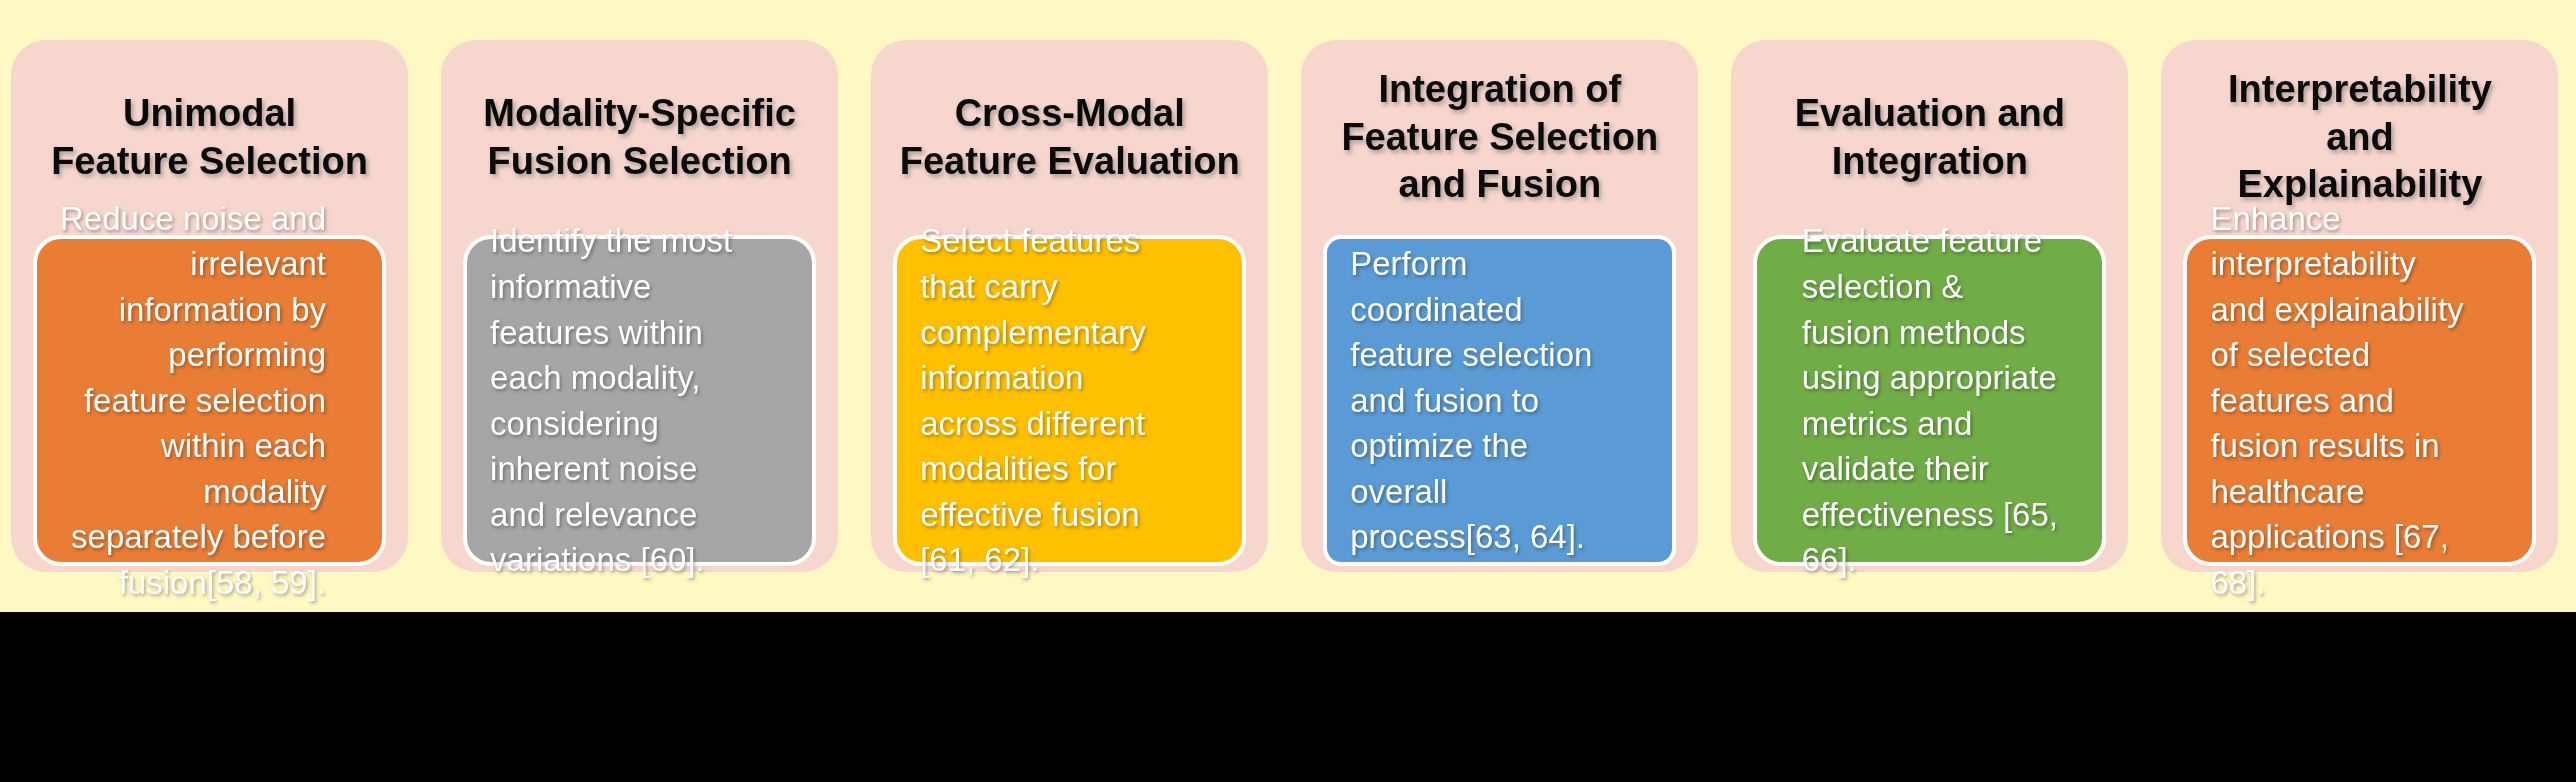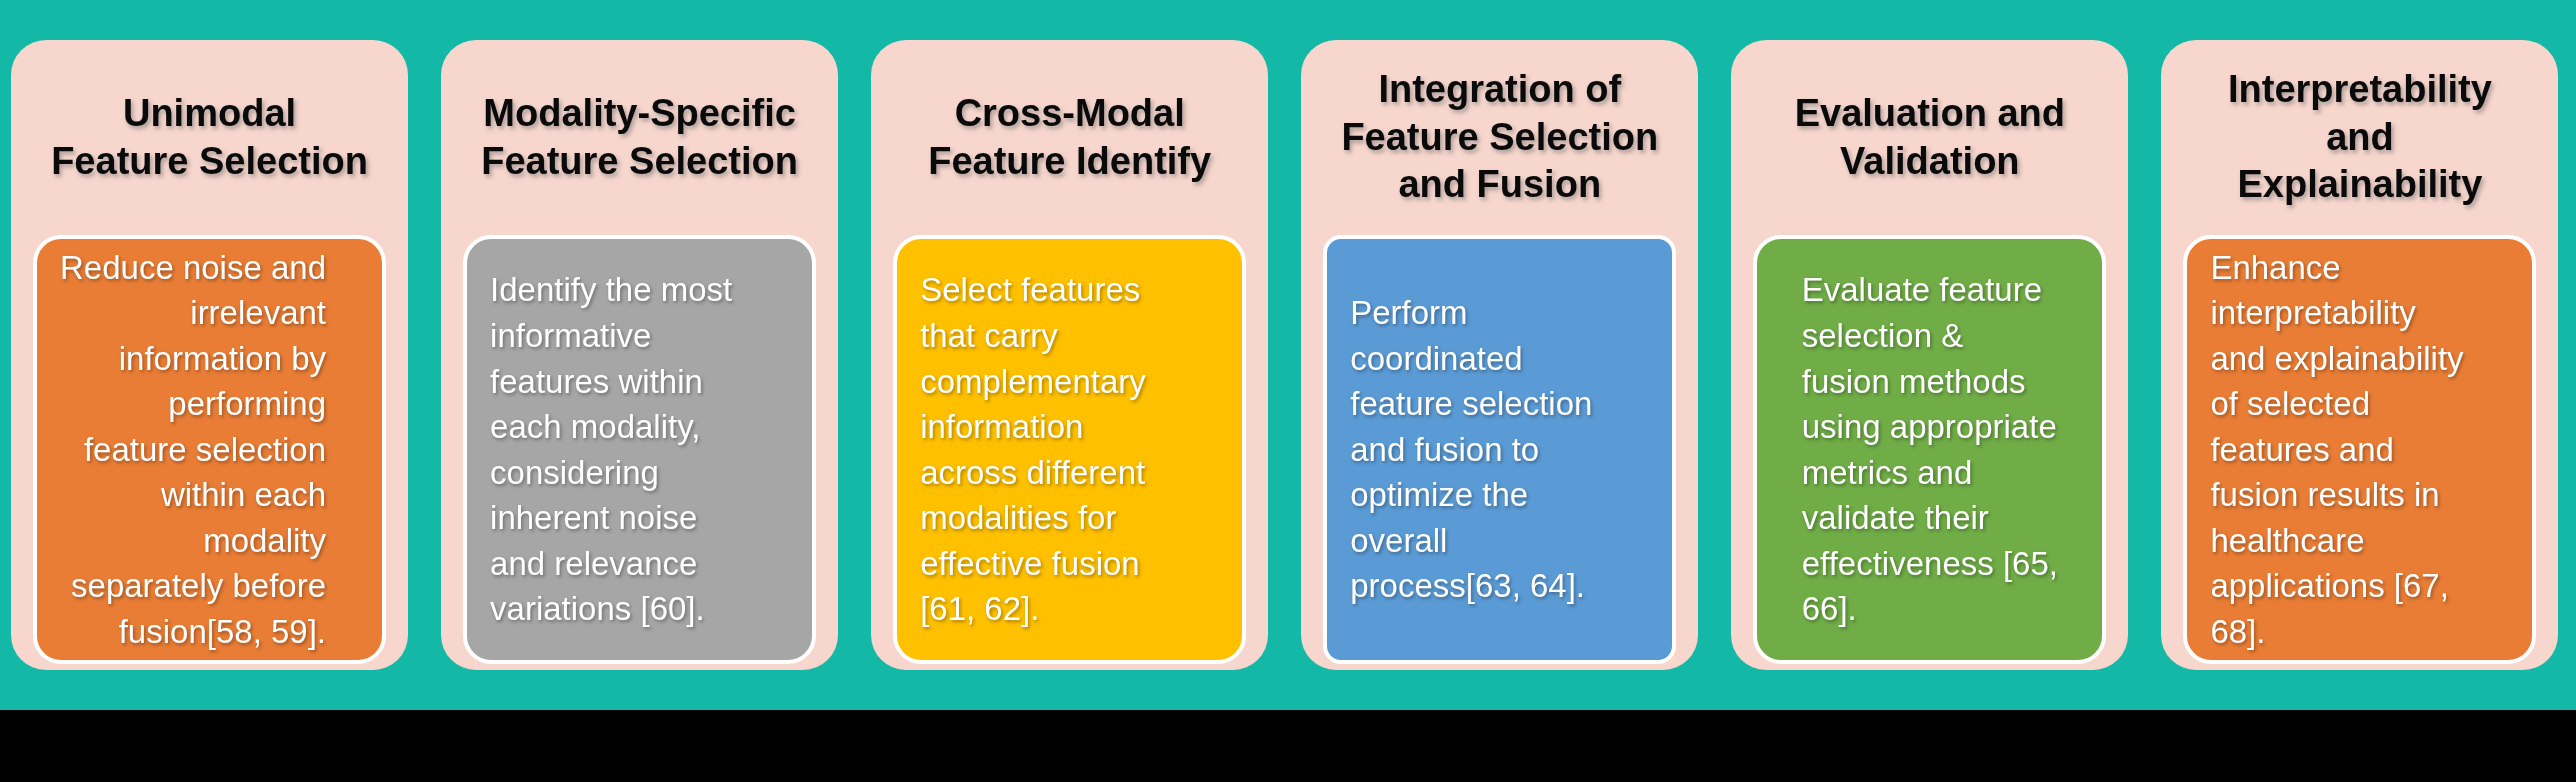--- a/index.html
+++ b/index.html
@@ -4,22 +4,22 @@
 <style>
   html, body {
     margin: 0;
     padding: 0;
     background: #000000;
     font-family: "Liberation Sans", sans-serif;
   }
   .canvas {
     position: relative;
     width: 2576px;
-    height: 710px;
-    background: #14b8a6;
+    height: 612px;
+    background: #fef9c3;
     overflow: hidden;
   }
   .strip {
     position: absolute;
     left: 11px;
     top: 40px;
     right: 17.5px;
     bottom: 40px;
     display: flex;
     gap: 33px;
@@ -87,38 +87,38 @@
 within each
 modality
 separately before
 fusion[58, 59].</div>
       </div>
     </div>
 
     <div class="card">
       <div class="title-area">
         <div class="card-title">Modality-Specific
-Feature Selection</div>
+Fusion Selection</div>
       </div>
       <div class="inner-box" style="background-color: rgb(166, 166, 166);">
         <div class="body-text">Identify the most
 informative
 features within
 each modality,
 considering
 inherent noise
 and relevance
 variations [60].</div>
       </div>
     </div>
 
     <div class="card">
       <div class="title-area">
         <div class="card-title">Cross-Modal
-Feature Identify</div>
+Feature Evaluation</div>
       </div>
       <div class="inner-box" style="background-color: rgb(255, 192, 0);">
         <div class="body-text">Select features
 that carry
 complementary
 information
 across different
 modalities for
 effective fusion
 [61, 62].</div>
@@ -138,21 +138,21 @@
 and fusion to
 optimize the
 overall
 process[63, 64].</div>
       </div>
     </div>
 
     <div class="card">
       <div class="title-area">
         <div class="card-title">Evaluation and
-Validation</div>
+Integration</div>
       </div>
       <div class="inner-box" style="background-color: rgb(112, 173, 71); justify-content: center;">
         <div class="body-text">Evaluate feature
 selection &amp;
 fusion methods
 using appropriate
 metrics and
 validate their
 effectiveness [65,
 66].</div>

